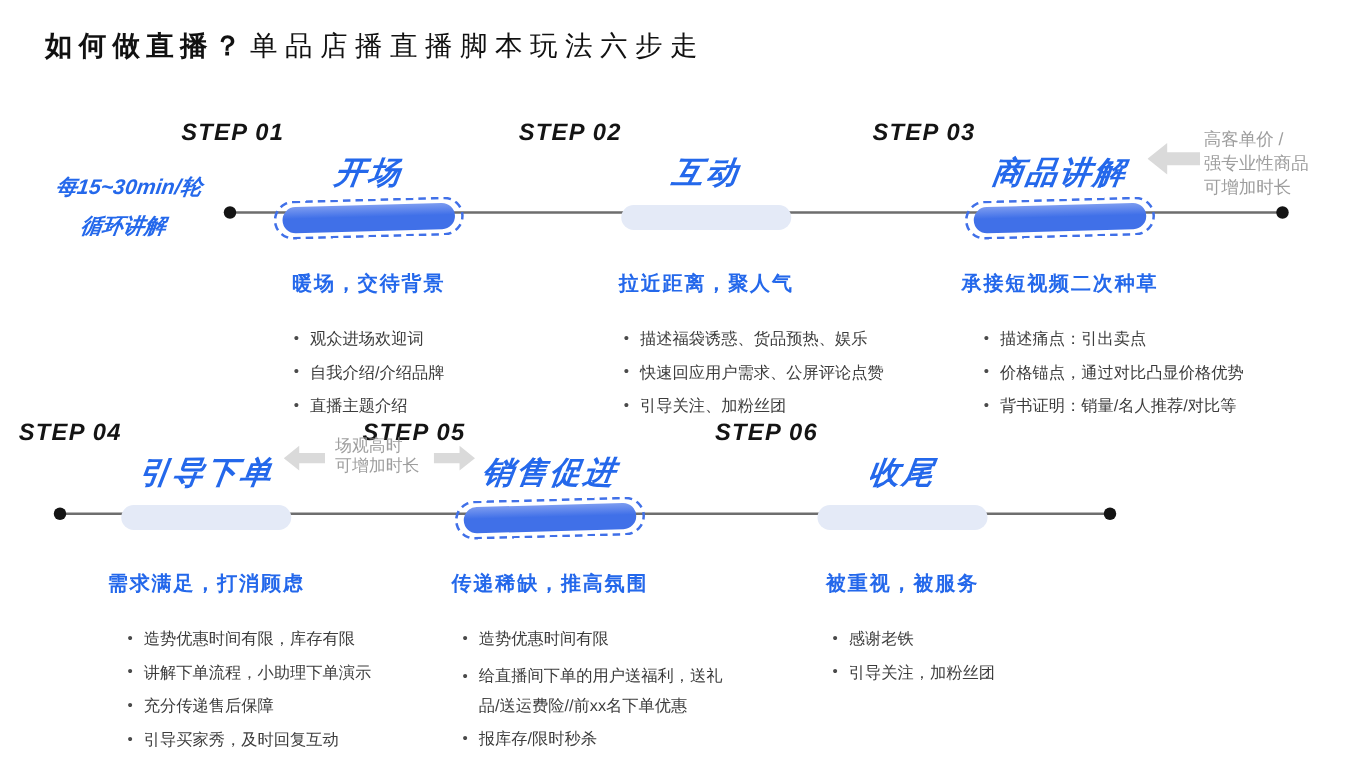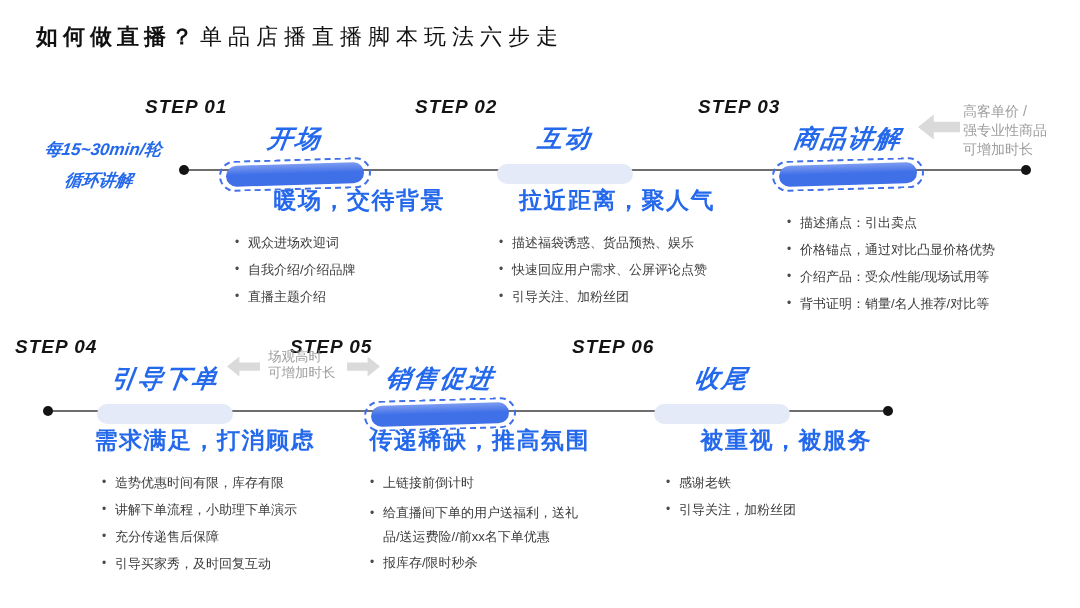--- a/index.html
+++ b/index.html
@@ -34,22 +34,22 @@
     color:#141414;height:22px;line-height:22px;margin-bottom:6px;letter-spacing:1px}
   .step-name{text-align:center;font-size:25px;font-weight:800;font-style:italic;
     color:var(--accent);height:28px;line-height:28px;transform:skewX(-8deg);letter-spacing:2px}
   .pill-wrap{margin-top:6px;height:32px;display:flex;align-items:center;justify-content:center}
   .pill{width:136px;height:20px;border-radius:10px}
   .pill-light{background:var(--pill-light)}
   .pill-blue{background:linear-gradient(180deg,#7D9CF0 0%,var(--pill-blue) 45%);
     width:138px;height:21px;border-radius:11px}
   .pill-dash{border:2px dashed var(--pill-blue);border-radius:16px;padding:3px 5px;
     transform:rotate(-1.6deg);display:flex;align-items:center;justify-content:center}
-  .step-subtitle{margin-top:0;height:20px;line-height:20px;text-align:right;
-    font-size:23px;font-weight:800;color:var(--accent);letter-spacing:1.5px}
+  .step-subtitle{margin-top:28px;height:20px;line-height:20px;text-align:center;
+    font-size:16px;font-weight:800;color:var(--accent);letter-spacing:1.5px}
   .bullets{list-style:none;margin:24px 0 0 0;padding:0}
   .bullets li{position:relative;font-size:13px;color:#3C3C3C;height:17px;line-height:17px;
     margin-bottom:10px;white-space:nowrap}
   .bullets li::before{content:"•";position:absolute;left:-13px;top:0;color:#4a4a4a;font-size:12px}
   .bullets li.two-line{white-space:normal;height:auto;line-height:24px;max-width:220px;margin-bottom:5px}
 
   
   .side-note{position:absolute;left:963px;top:102px;font-size:14px;line-height:19px;
     color:var(--gray-note);z-index:3}
   .mid-note{position:absolute;left:268px;top:349px;font-size:13.5px;line-height:16px;
@@ -116,24 +116,24 @@
   </section>
 
   <section class="step" style="left:698px;top:96px">
     <div class="step-label">STEP 03</div>
     <div class="step-name">商品讲解</div>
     <div class="pill-wrap">
       <div class="pill-dash">
         <div class="pill pill-blue"></div>
       </div>
     </div>
+    <div class="step-subtitle">承接短视频二次种草</div>
     <ul class="bullets" style="padding-left:102px">
       <li>描述痛点：引出卖点</li>
       <li>价格锚点，通过对比凸显价格优势</li>
-      <li>介绍产品：受众/性能/现场试用等</li>
       <li>背书证明：销量/名人推荐/对比等</li>
     </ul>
   </section>
 
   <section class="step" style="left:15px;top:336px">
     <div class="step-label">STEP 04</div>
     <div class="step-name">引导下单</div>
     <div class="pill-wrap">
       <div class="pill pill-light"></div>
     </div>
@@ -149,21 +149,21 @@
   <section class="step" style="left:290px;top:336px">
     <div class="step-label">STEP 05</div>
     <div class="step-name">销售促进</div>
     <div class="pill-wrap">
       <div class="pill-dash">
         <div class="pill pill-blue"></div>
       </div>
     </div>
     <div class="step-subtitle">传递稀缺，推高氛围</div>
     <ul class="bullets" style="padding-left:93px">
-      <li>上链接前倒计时</li>
+      <li>造势优惠时间有限</li>
       <li class="two-line">给直播间下单的用户送福利，送礼品/送运费险//前xx名下单优惠</li>
       <li>报库存/限时秒杀</li>
     </ul>
   </section>
 
   <section class="step" style="left:572px;top:336px">
     <div class="step-label">STEP 06</div>
     <div class="step-name">收尾</div>
     <div class="pill-wrap">
       <div class="pill pill-light"></div>

